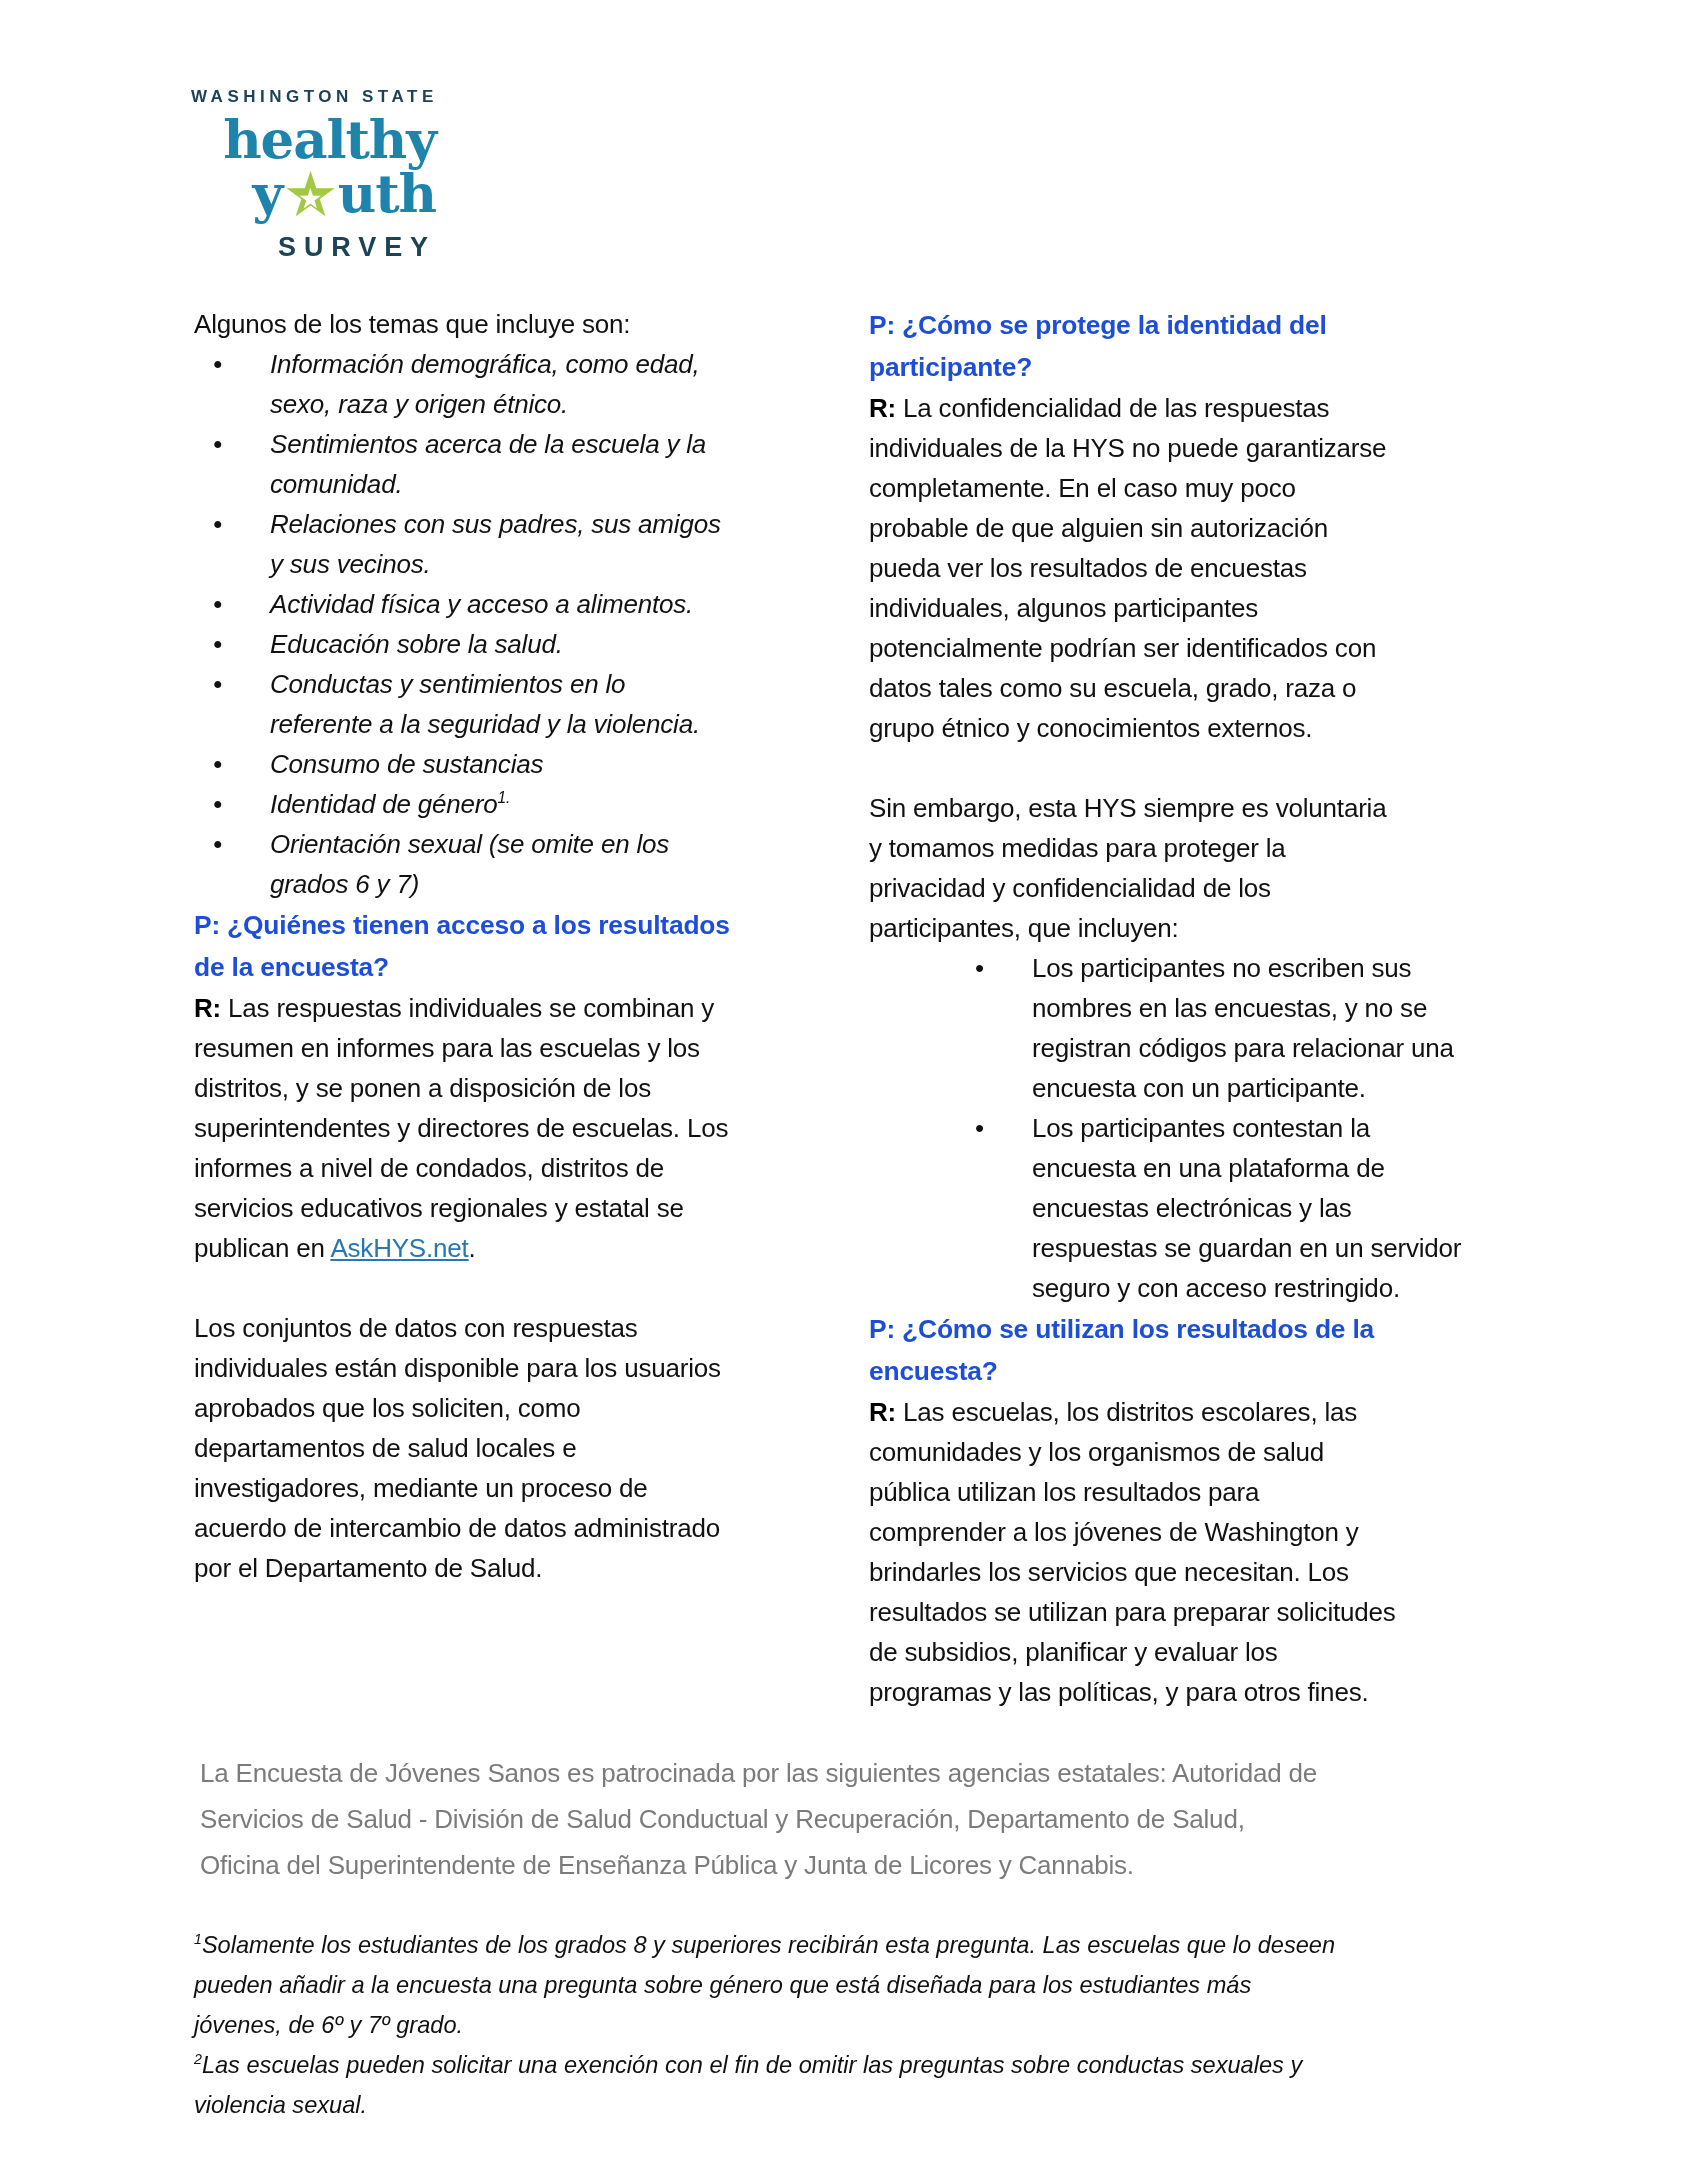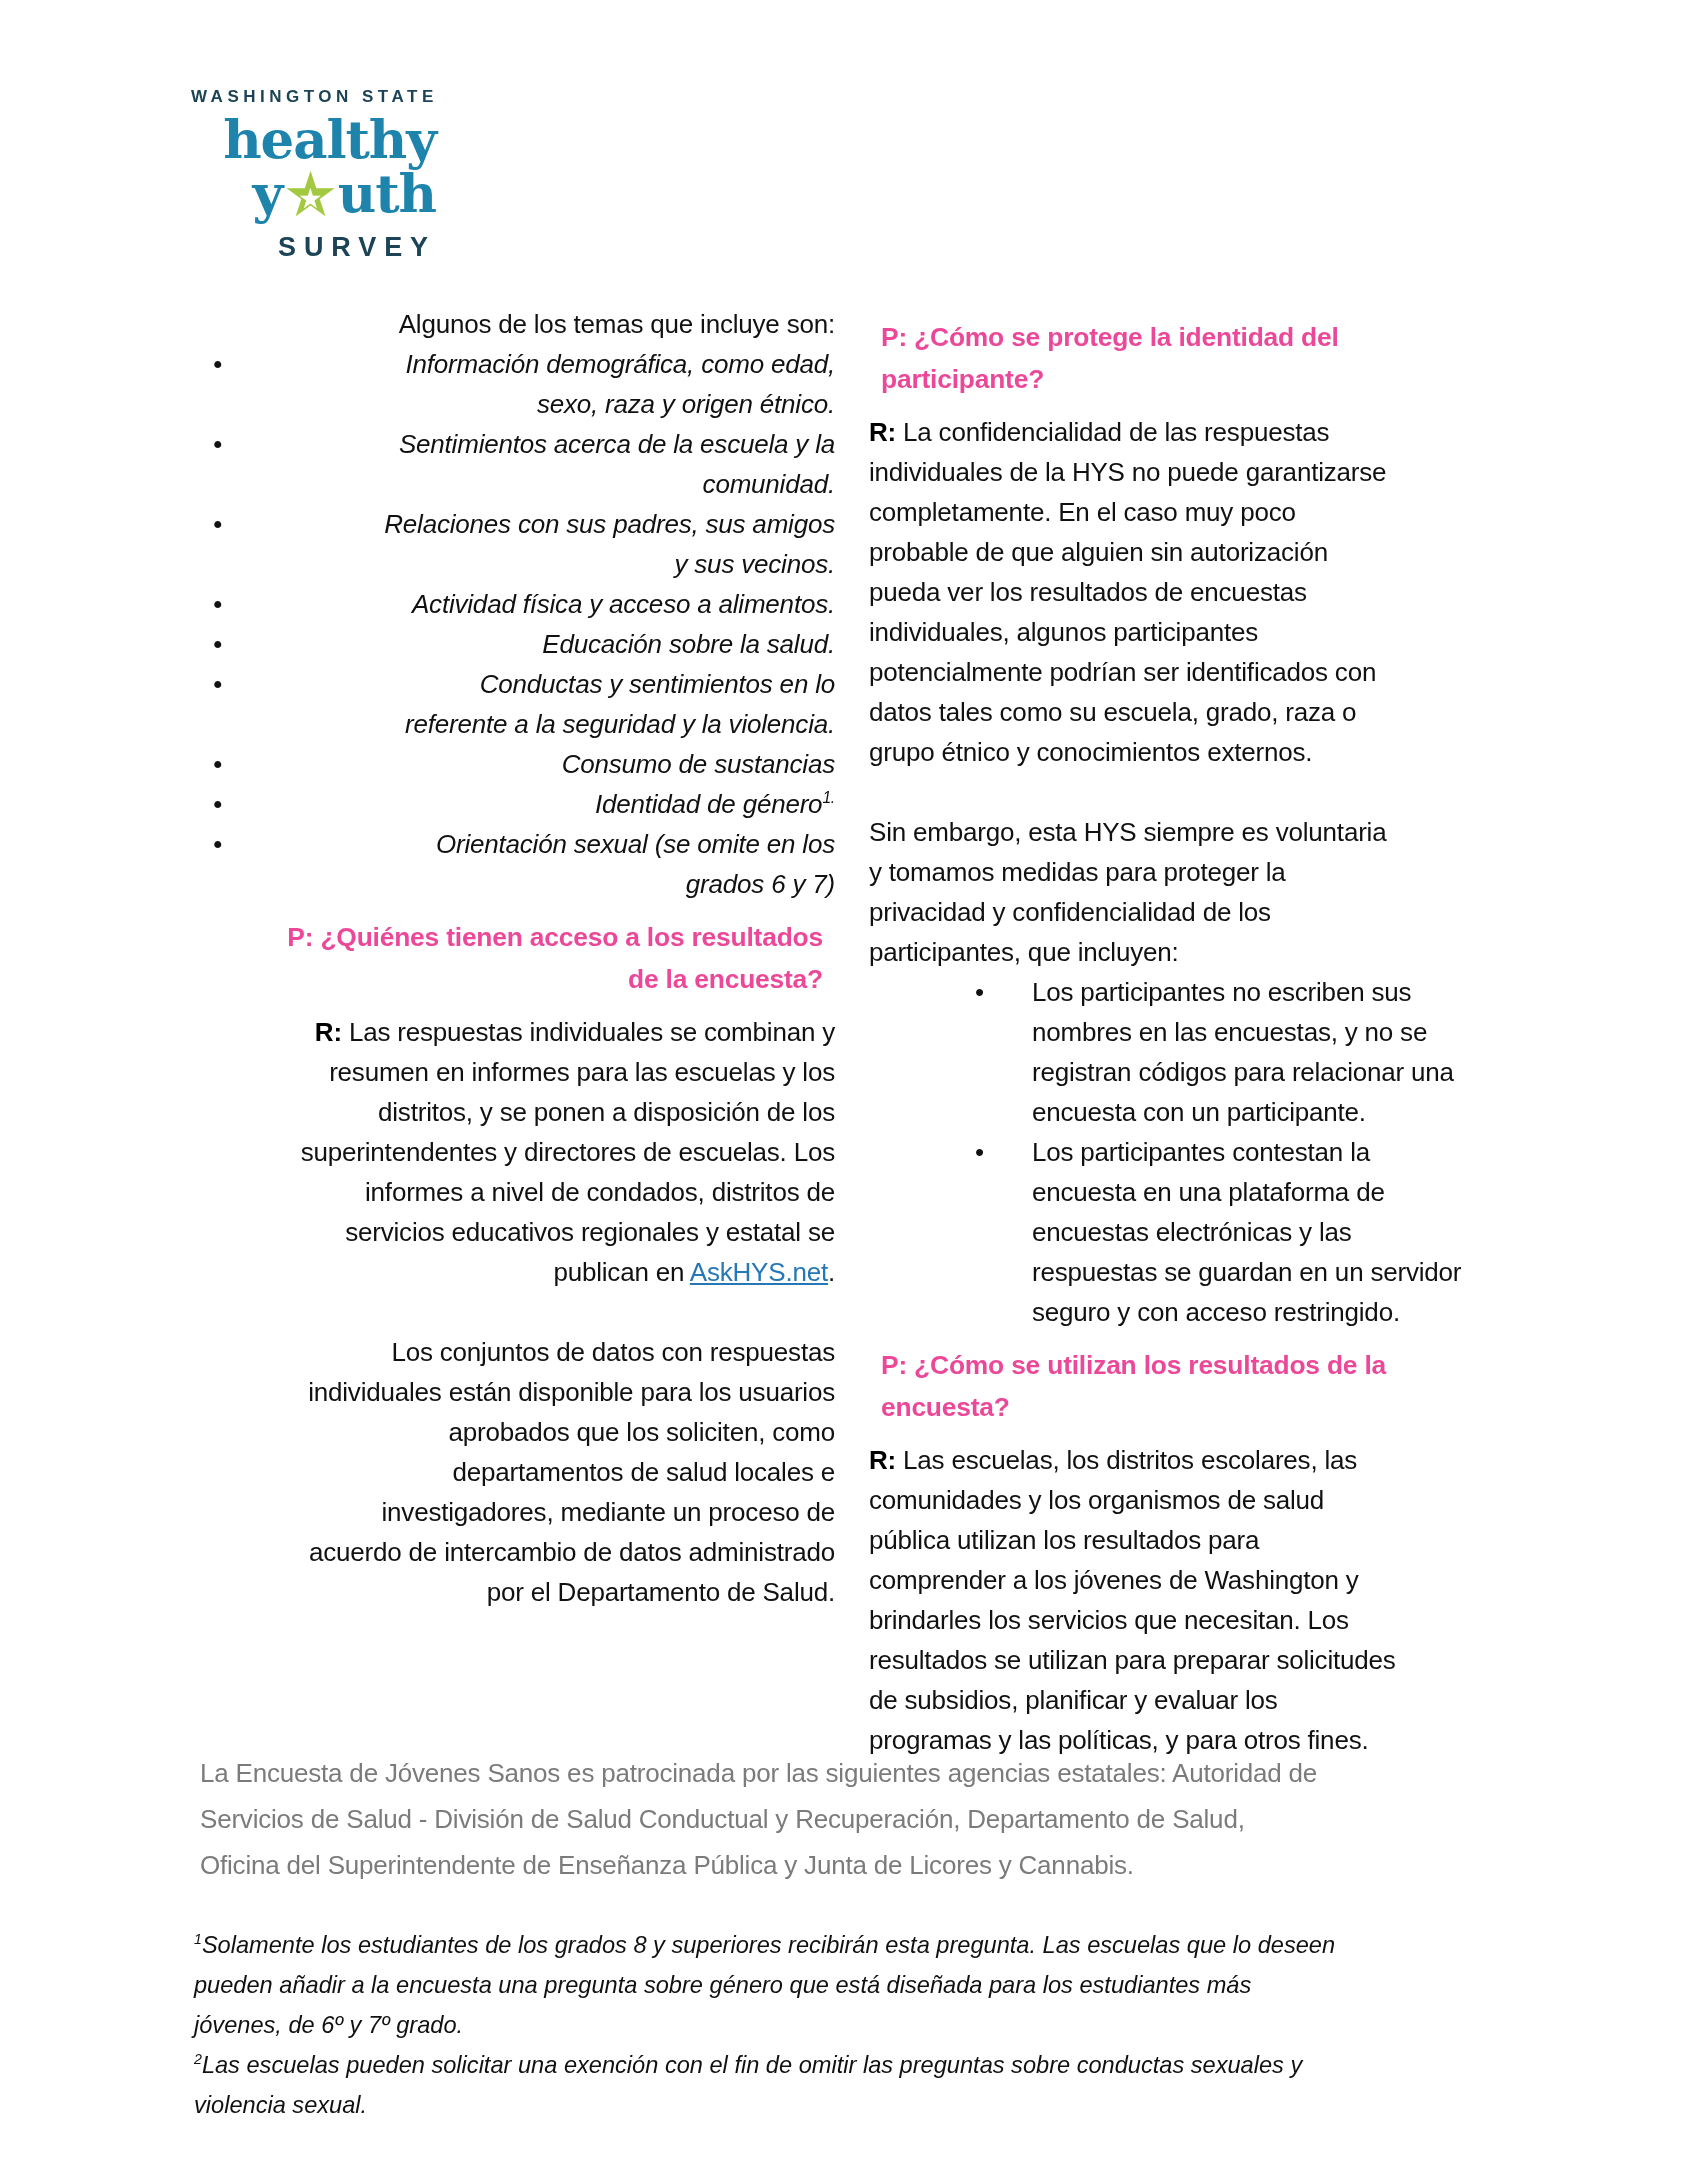--- a/index.html
+++ b/index.html
@@ -29,26 +29,26 @@
     position:absolute;left:50%;top:54%;transform:translate(-50%,-50%);
     color:#ffffff;font-size:0.52em;font-family:"DejaVu Sans", sans-serif;
   }
   .logo-survey{
     font-size:27px;font-weight:bold;letter-spacing:7.9px;
     color:#1d4456;margin-top:10px;white-space:nowrap;
   }
 
   
   .columns{position:absolute;left:194px;top:304px;width:1333px;display:flex;gap:34px;}
-  .col-left{width:641px;text-align:right;}
+  .col-left{width:641px;}
   .col-right{width:658px;}
   .body-text{font-size:26px;line-height:40px;letter-spacing:-0.2px;}
   p{margin:0;white-space:pre-wrap;}
   .mt-line{margin-top:40px;}
-  .q-heading{font-weight:bold;color:#ec4899;white-space:pre-wrap;font-size:26.4px;line-height:42px;margin:12px;}
+  .q-heading{font-weight:bold;color:#1d4ed8;white-space:pre-wrap;font-size:26.4px;line-height:42px;margin:0;}
   b.ans-label{color:#000000;}
 
   ul.topic-list,ul.measure-list{list-style:none;margin:0;padding:0;}
   ul.topic-list li{position:relative;padding-left:76px;white-space:pre-wrap;font-style:italic;}
   ul.topic-list li::before{content:"\2022";position:absolute;left:19px;top:0;}
   ul.measure-list li{position:relative;padding-left:163px;white-space:pre-wrap;}
   ul.measure-list li::before{content:"\2022";position:absolute;left:106px;top:0;}
 
   sup{font-size:0.6em;line-height:0;vertical-align:super;}
 

